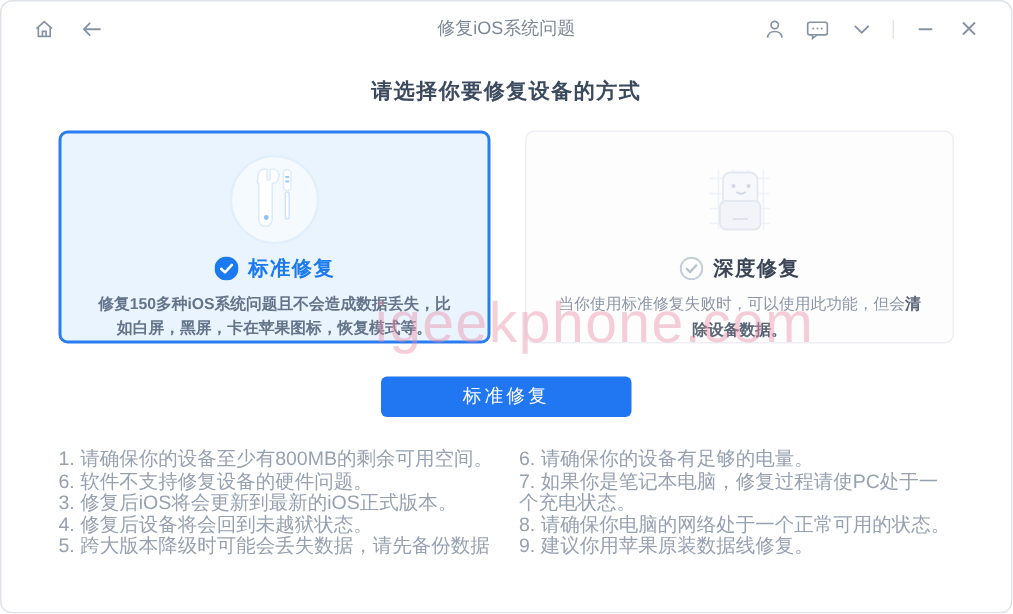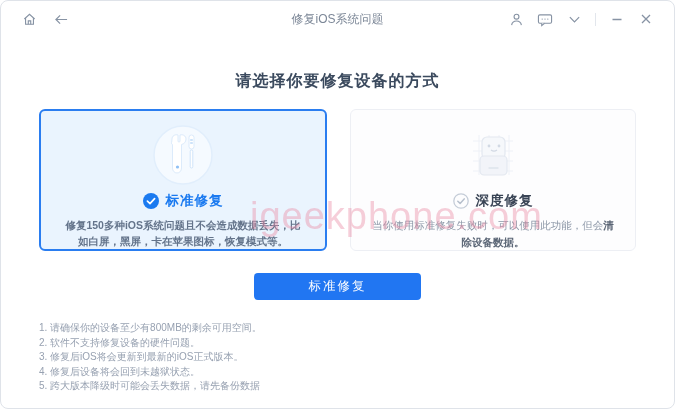--- a/index.html
+++ b/index.html
@@ -12,21 +12,21 @@
   .titlebar { height:36px; position:relative; display:flex; align-items:center; padding:0 20px; }
   .tb-left { display:flex; align-items:center; gap:16px; }
   .tb-title {
     position:absolute; left:50%; top:50%; transform:translate(-50%,-50%);
     font-size:12px; color:#7c8797; white-space:nowrap;
   }
   .tb-right { margin-left:auto; display:flex; align-items:center; gap:13px; }
   .tb-icon { width:16px; height:16px; display:flex; align-items:center; justify-content:center; cursor:pointer; }
   .tb-sep { width:1px; height:13px; background:#e2e6ec; }
   
-  .heading { margin-top:34px; text-align:center; font-size:16px; font-weight:bold; color:#3b4a5e; letter-spacing:1px; }
+  .heading { margin-top:15px; text-align:center; font-size:14px; font-weight:bold; color:#3b4a5e; letter-spacing:1px; }
   
   .cards { display:flex; gap:15px; padding:0 38px; margin-top:17px; }
   .card {
     flex:1; height:142px; border-radius:6px; display:flex; flex-direction:column; align-items:center;
   }
   .card.standard { background:#eaf4fe; border:2px solid #2a7df0; }
   .card.deep { background:#fdfdfe; border:1px solid #edeff4;margin-left:8px; }
   .card-iconwrap { margin-top:12px; height:66px; display:flex; align-items:center; justify-content:center; }
   .card-titlerow { margin-top:5px; display:flex; align-items:center; gap:7px; }
   .card-title-std { font-size:13.5px; font-weight:bold; color:#1b7af0; letter-spacing:1px; }
@@ -40,21 +40,21 @@
     display:block; margin:22px auto 0; width:167px; height:27px;
     background:#2176f2; color:#fff; border:none; border-radius:4px;
     font-size:12.5px; letter-spacing:2px; cursor:pointer; font-family:inherit;
   }
   
   .notes { padding:0 38px; margin-top:21px; }
   .notes-header { font-size:11px; font-weight:bold; color:#5d6a7d; margin-bottom:8px; }
   .notes-cols { display:flex; }
   .notes-col-left { width:307px; }
   .notes-col-right { flex:1; }
-  .note-item { font-size:10px; color:#97a1b1; line-height:14.5px; }
+  .note-item { font-size:13px; color:#97a1b1; line-height:14.5px; }
   
   .watermark {
     position:absolute; left:249px; top:194px; font-size:38px; letter-spacing:1px;
     color:rgba(233,138,164,0.42); pointer-events:none; white-space:nowrap;
   }
   svg { display:block; }
 </style>
 </head>
 <body>
 
@@ -168,23 +168,29 @@
       </div>
     </div>
   </div>
 
   <button class="action-btn">标准修复</button>
 
   <div class="notes">
     <div class="notes-cols">
       <div class="notes-col-left">
         <div class="note-item">1. 请确保你的设备至少有800MB的剩余可用空间。</div>
-        <div class="note-item">2. 软件不支持修复设备的硬件问题。</div>
+        <div class="note-item">6. 软件不支持修复设备的硬件问题。</div>
         <div class="note-item">3. 修复后iOS将会更新到最新的iOS正式版本。</div>
         <div class="note-item">4. 修复后设备将会回到未越狱状态。</div>
         <div class="note-item">5. 跨大版本降级时可能会丢失数据，请先备份数据</div>
+      </div>
+      <div class="notes-col-right">
+        <div class="note-item">6. 请确保你的设备有足够的电量。</div>
+        <div class="note-item">7. 如果你是笔记本电脑，修复过程请使PC处于一个充电状态。</div>
+        <div class="note-item">8. 请确保你电脑的网络处于一个正常可用的状态。</div>
+        <div class="note-item">9. 建议你用苹果原装数据线修复。</div>
       </div>
     </div>
   </div>
 
   <div class="watermark">igeekphone.com</div>
 
 </div>
 
 </body></html>

